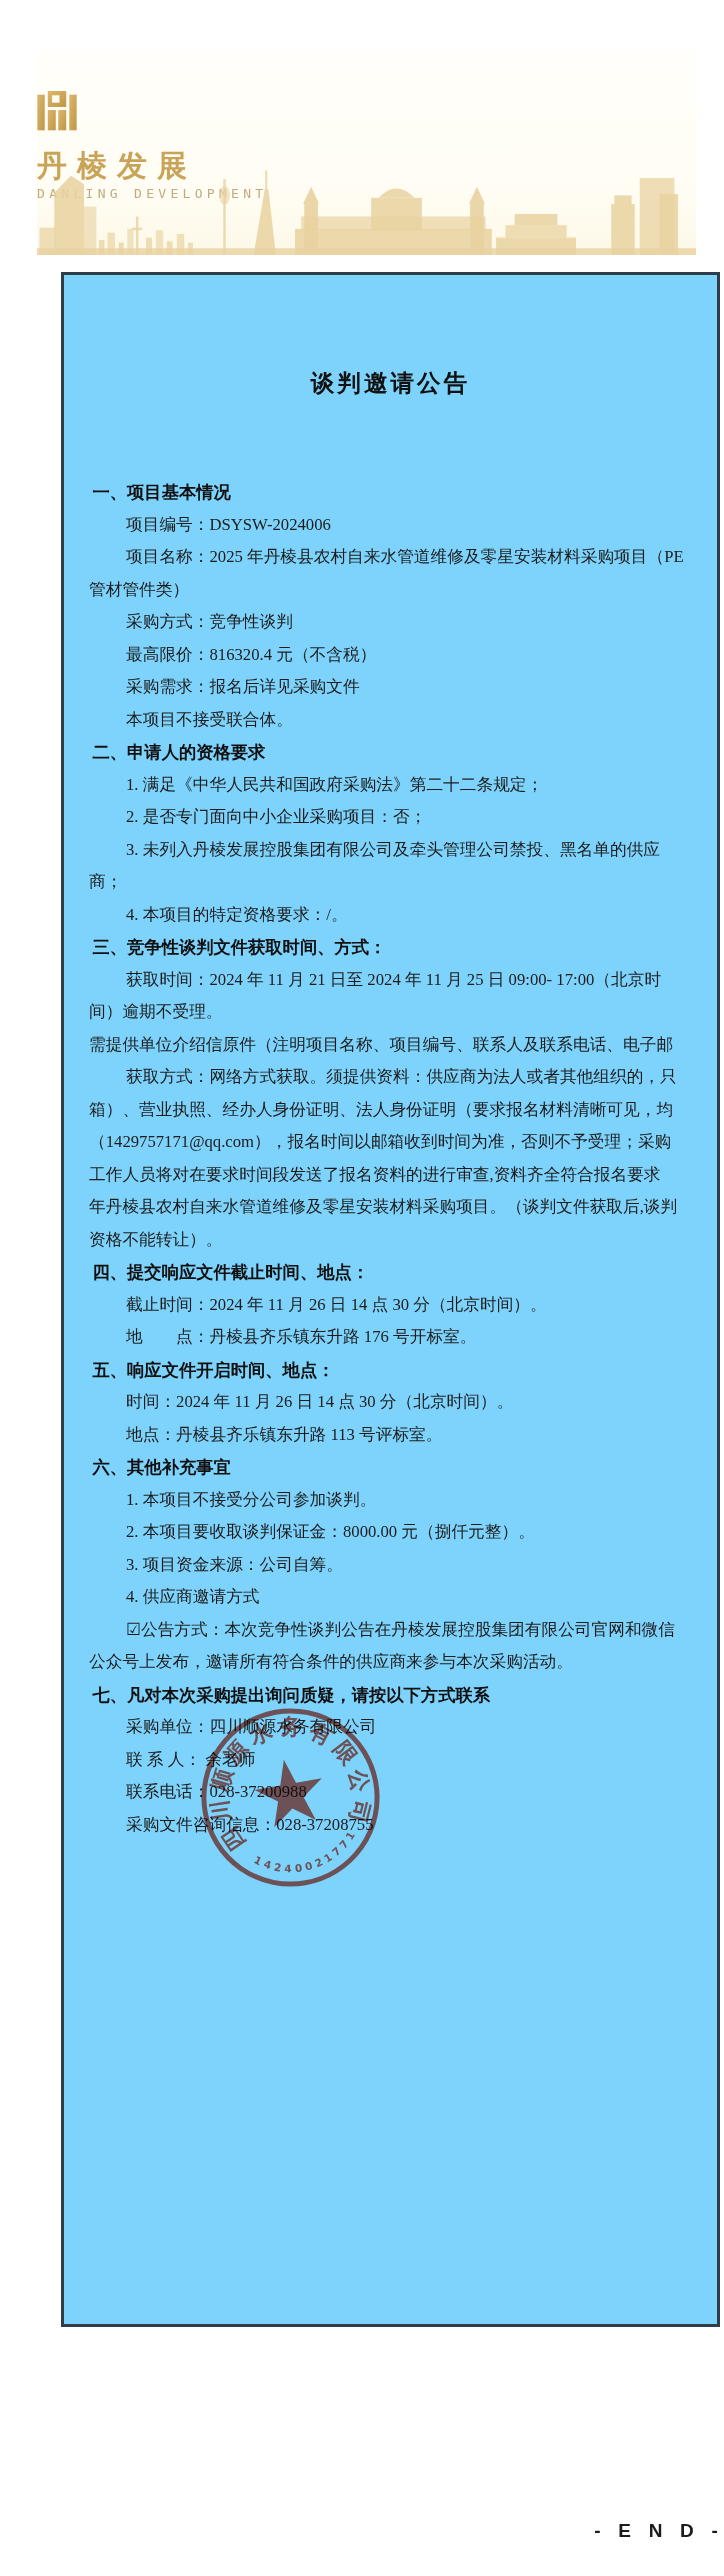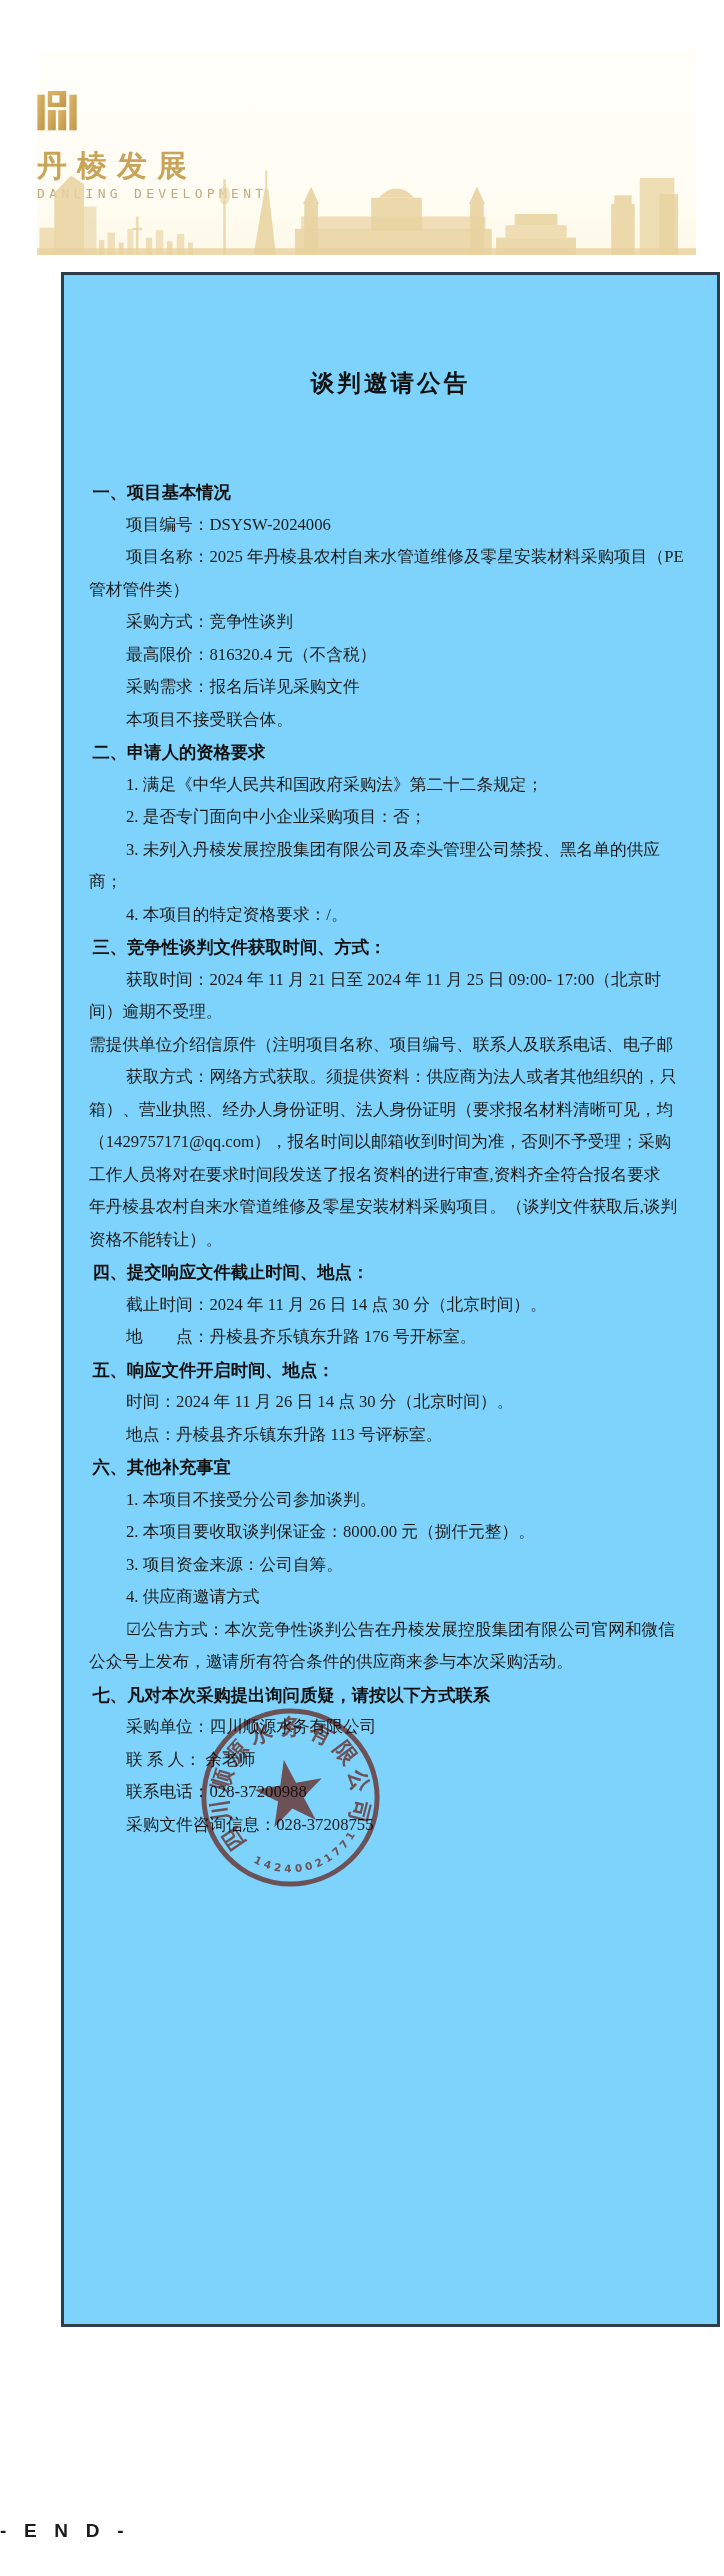--- a/index.html
+++ b/index.html
@@ -28,21 +28,21 @@
   .line.h{font-family:"Liberation Sans","DejaVu Sans",sans-serif;font-weight:700;
           padding-left:28.5px;font-size:17.3px;color:#101010;}
   .line.p{text-indent:37px;}
   .line.c{text-indent:0;}
 
   
   .seal{position:absolute;left:173px;top:1680px;width:235px;height:235px;
         mix-blend-mode:multiply;opacity:.86;pointer-events:none;}
 
   
-  .endline{position:absolute;left:0;top:2520px;width:724px;text-align:left;
+  .endline{position:absolute;left:0;top:2520px;width:724px;text-align:right;
            font-family:"Liberation Sans","DejaVu Sans",sans-serif;
            font-size:19px;font-weight:700;letter-spacing:6.2px;color:#1b1b1b;}
 </style>
 </head>
 <body>
 
 <div class="band">
   <div class="logo-row">
     <svg width="40" height="43" viewBox="0 0 64 70">
       <defs>

